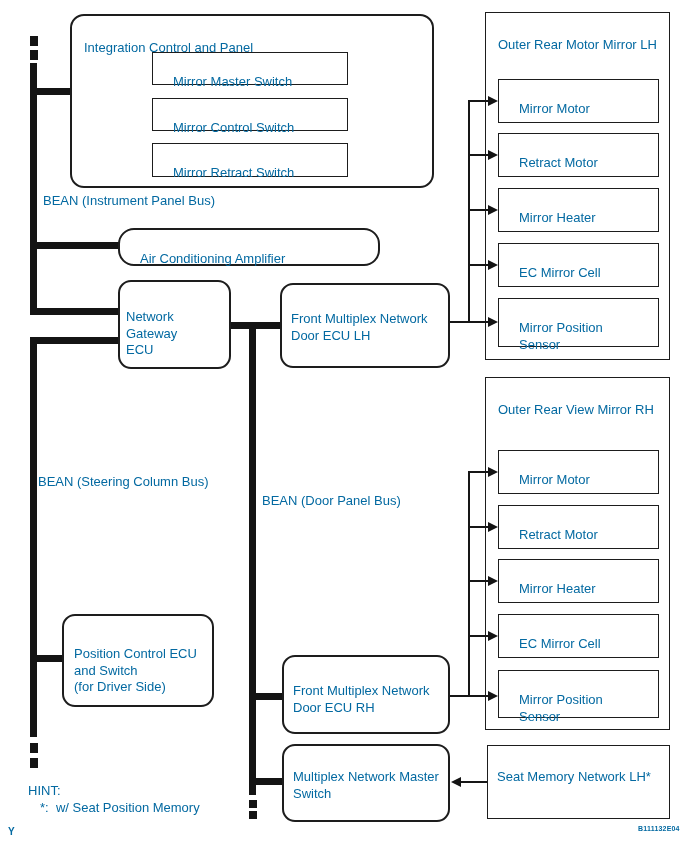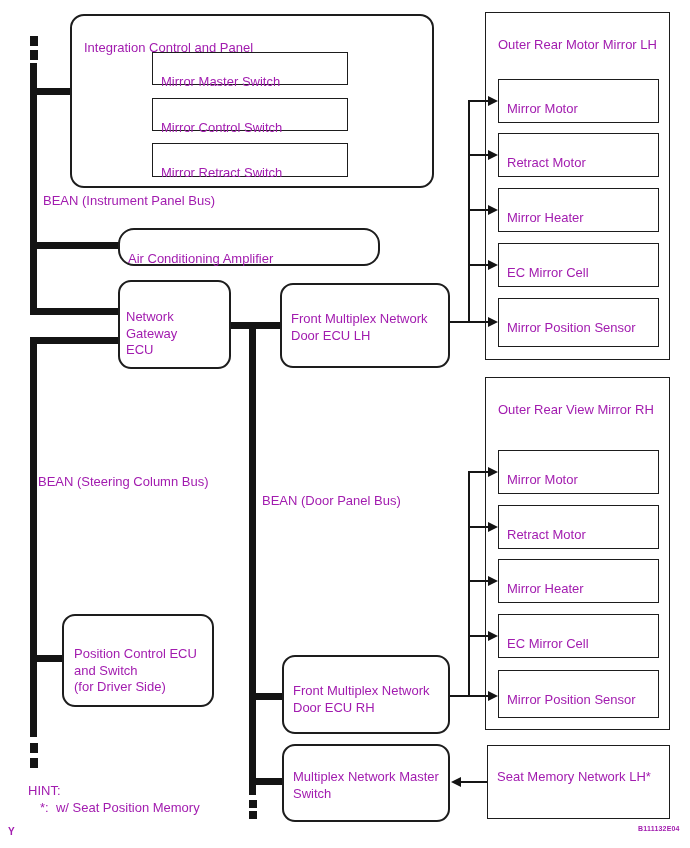--- a/index.html
+++ b/index.html
@@ -1,30 +1,30 @@
 <!DOCTYPE html>
 <html><head>
 <meta charset="utf-8">
 <style>
   html,body{margin:0;padding:0;background:#e8e8e8;}
   .canvas{
     position:relative;width:690px;height:848px;background:#ffffff;
-    font-family:"Liberation Sans",sans-serif;color:#a21caf;overflow:hidden;
+    font-family:"Liberation Sans",sans-serif;color:#0369a1;overflow:hidden;
   }
   
   .bus{position:absolute;background:#141414;}
   
   .hline{position:absolute;height:2px;background:#161616;}
   .vline{position:absolute;width:2px;background:#161616;}
   .arrow-r{position:absolute;width:0;height:0;border-top:5px solid transparent;border-bottom:5px solid transparent;border-left:10px solid #141414;}
   .arrow-l{position:absolute;width:0;height:0;border-top:5px solid transparent;border-bottom:5px solid transparent;border-right:10px solid #141414;}
   
   .box{
     position:absolute;background:#fff;border:2px solid #1d1d1d;box-sizing:border-box;
-    font-size:13px;line-height:1.25;padding:5px 8px;white-space:pre-line;
+    font-size:13px;line-height:1.25;padding:5px 20px;white-space:pre-line;
   }
   .rounded{border-radius:13px;}
   .thin{border-width:1.5px;}
   .container-box{padding:8px 12px;}
   
   .lbl{position:absolute;font-size:13px;line-height:1.2;white-space:pre;}
   .tiny{font-size:7px;font-weight:bold;letter-spacing:0.2px;}
   .ylbl{font-size:10px;font-weight:bold;}
 </style>
 </head>

